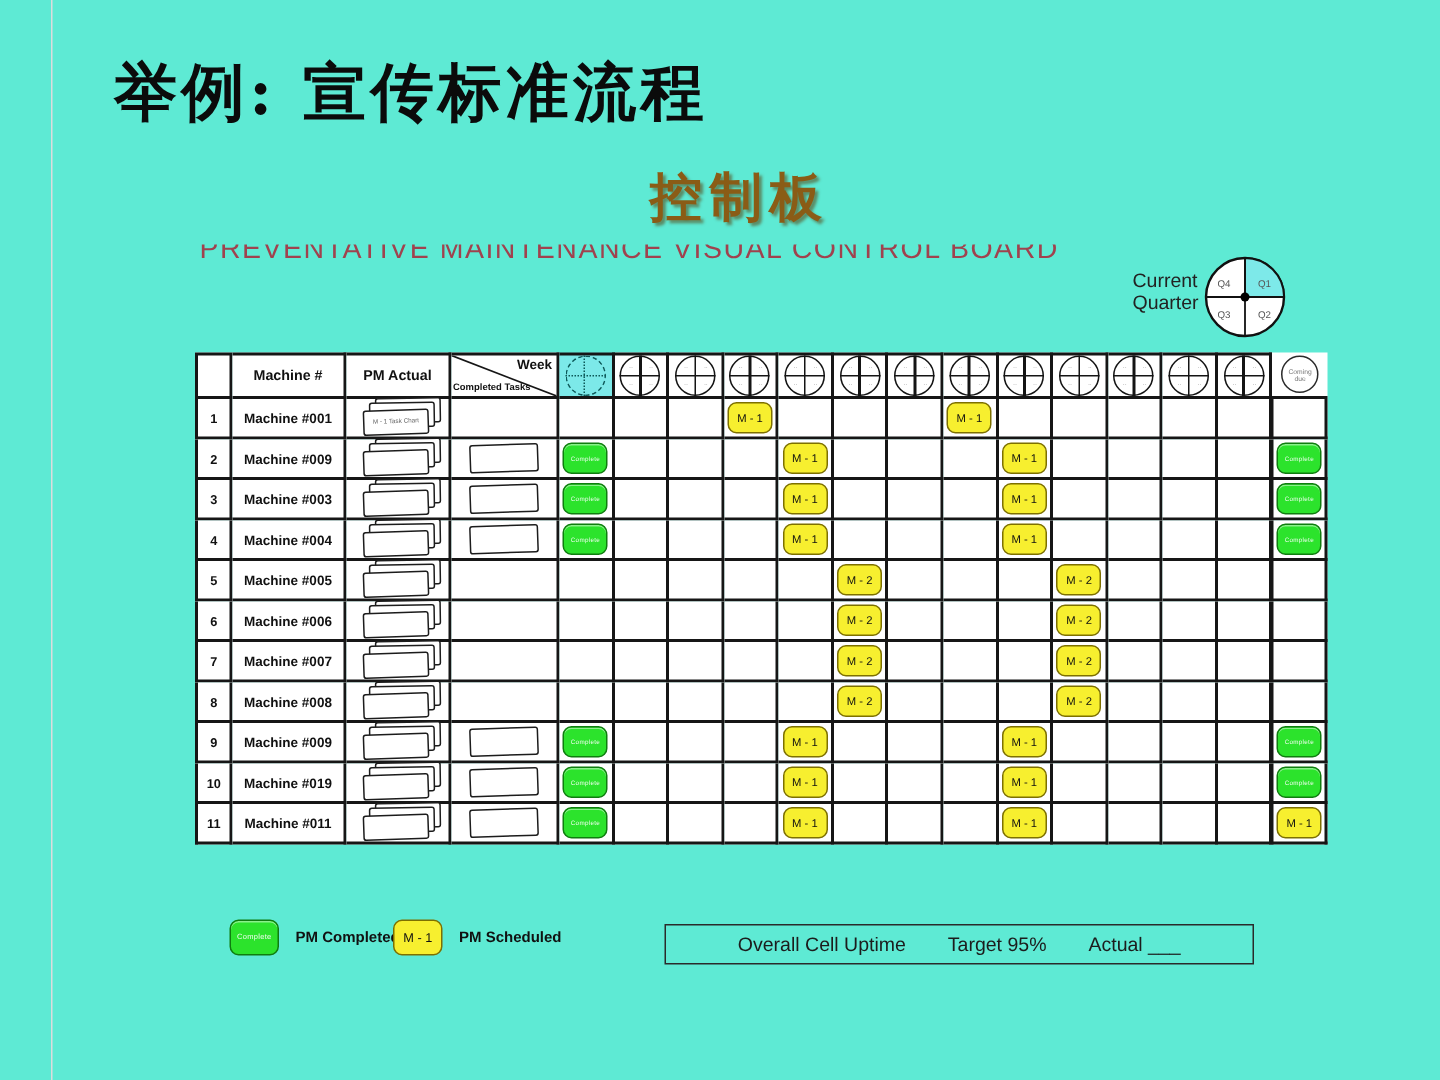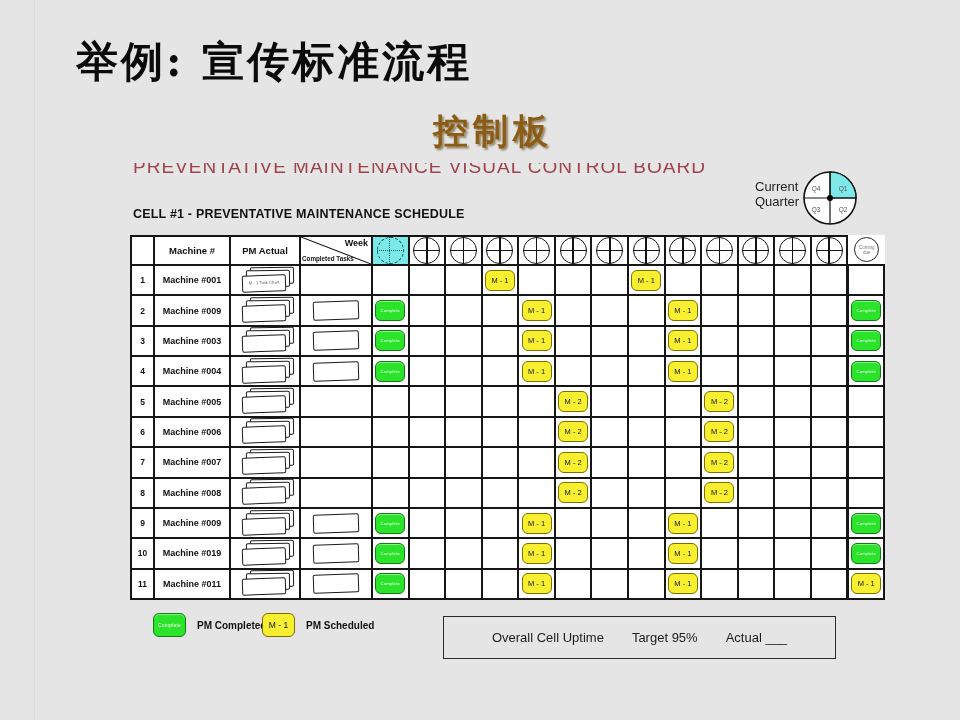--- a/index.html
+++ b/index.html
@@ -1,32 +1,32 @@
 <!DOCTYPE html>
 <html><head>
 <meta charset="utf-8">
 <style>
   html,body{margin:0;padding:0;background:#fff;}
-  .slide{position:relative;width:960px;height:720px;background:#e5e5e5;overflow:hidden;
+  .slide{position:relative;width:960px;height:720px;background:#5eead4;overflow:hidden;
          font-family:"Liberation Sans",sans-serif;}
   .scan-line{position:absolute;left:34px;top:0;width:1px;height:720px;background:#dcdcdc;}
   .cn-title{position:absolute;left:76px;top:34px;font-family:"DejaVu Serif",serif;
             font-size:42px;font-weight:700;color:#0b0b0b;letter-spacing:3px;white-space:nowrap;}
   .cn-sub{position:absolute;left:433px;top:108px;font-family:"DejaVu Serif",serif;
           font-size:35px;font-weight:700;color:#8a5c16;letter-spacing:5px;
           text-shadow:2px 2px 2px rgba(90,60,10,.55);white-space:nowrap;}
   .en-title-clip{position:absolute;left:133px;top:163px;width:600px;height:16px;overflow:hidden;}
   .en-title{font-size:19px;font-weight:400;color:#a0424e;letter-spacing:1px;
             white-space:nowrap;margin-top:-7px;}
   .cq-label{position:absolute;left:755px;top:179px;font-size:13px;color:#222;line-height:15px;}
   .cq-pie{position:absolute;left:801px;top:169px;}
   .cell-title{position:absolute;left:133px;top:207px;font-size:12.5px;font-weight:700;
               color:#101010;letter-spacing:.2px;}
 
-  .pm-table{position:absolute;left:130px;top:235px;width:755px;height:365px;display:grid;
+  .pm-table{position:absolute;left:130px;top:235px;width:755px;height:328px;display:grid;
             grid-template-columns:25px 76px 70px 72px repeat(14,1fr);
             grid-template-rows:31px repeat(11,1fr);}
   .c{position:relative;display:flex;align-items:center;justify-content:center;background:#fff;
      border-right:2px solid #161616;border-bottom:2px solid #161616;box-sizing:border-box;
      min-width:0;min-height:0;}
   .c.bl{border-left:2px solid #161616;}
   .c.bt{border-top:2.5px solid #161616;}
   .c.hd{font-weight:700;font-size:9.5px;color:#111;}
   .c.sumh{border-right:none;border-top:none;background:#fff;}
   .c.sumcol{border-left:1.5px solid #161616;}
@@ -68,21 +68,21 @@
 
   .bdg{width:30px;height:21px;border-radius:6px;display:flex;align-items:center;
        justify-content:center;box-sizing:border-box;font-weight:400;flex:none;}
   .bdg.g{background:#2ce32c;border:1.8px solid #0f7d0f;color:rgba(255,255,255,.92);
          font-size:4.2px;letter-spacing:.2px;box-shadow:inset 0 1px 0 rgba(255,255,255,.45);}
   .bdg.y{background:#f7ef2f;border:1.8px solid #7d7000;color:#101010;font-size:7.5px;}
   .bdg.lgz{width:33px;height:24px;position:absolute;}
   .bdg.lgz.g{font-size:5px;}
   .bdg.lgz.y{font-size:8.5px;}
   .legend-label{position:absolute;font-size:10px;font-weight:700;color:#111;}
-  .uptime{position:absolute;left:443px;top:616px;width:393px;height:43px;
+  .uptime{position:absolute;left:443px;top:616px;width:393px;height:27px;
           border:1.6px solid #2a2a2a;display:flex;align-items:center;justify-content:center;
           gap:28px;font-size:13px;color:#1c1c1c;box-sizing:border-box;}
 </style>
 </head>
 <body>
 
 <div class="slide">
   <div class="scan-line"></div>
 
   <div class="cn-title">举例: 宣传标准流程</div>
@@ -102,21 +102,20 @@
     <path d="M29 29 L29 3 A26 26 0 0 1 55 29 Z" stroke="#111" stroke-width="1.2" fill="#7de9e9"></path>
     <line x1="29" y1="3" x2="29" y2="55" stroke="#111" stroke-width="1.2"></line>
     <line x1="3" y1="29" x2="55" y2="29" stroke="#111" stroke-width="1.2"></line>
     <circle cx="29" cy="29" r="3" fill="#000"></circle>
     <text x="15" y="22" font-size="6.5" fill="#555" text-anchor="middle">Q4</text>
     <text x="42" y="22" font-size="6.5" fill="#555" text-anchor="middle">Q1</text>
     <text x="15" y="43" font-size="6.5" fill="#555" text-anchor="middle">Q3</text>
     <text x="42" y="43" font-size="6.5" fill="#555" text-anchor="middle">Q2</text>
   </svg>
 
-  <div class="cell-title">CELL #1 -  PREVENTATIVE MAINTENANCE SCHEDULE</div>
 
   <div class="pm-table">
       <div class="c hd bl bt"></div>
       <div class="c hd bt">Machine #</div>
       <div class="c hd bt">PM Actual</div>
       <div class="c hd bt diag">
         <svg viewBox="0 0 100 100" preserveAspectRatio="none">
           <line x1="0" y1="0" x2="100" y2="100" stroke="#161616" stroke-width="3"></line>
         </svg>
         <span class="wklbl">Week</span>

